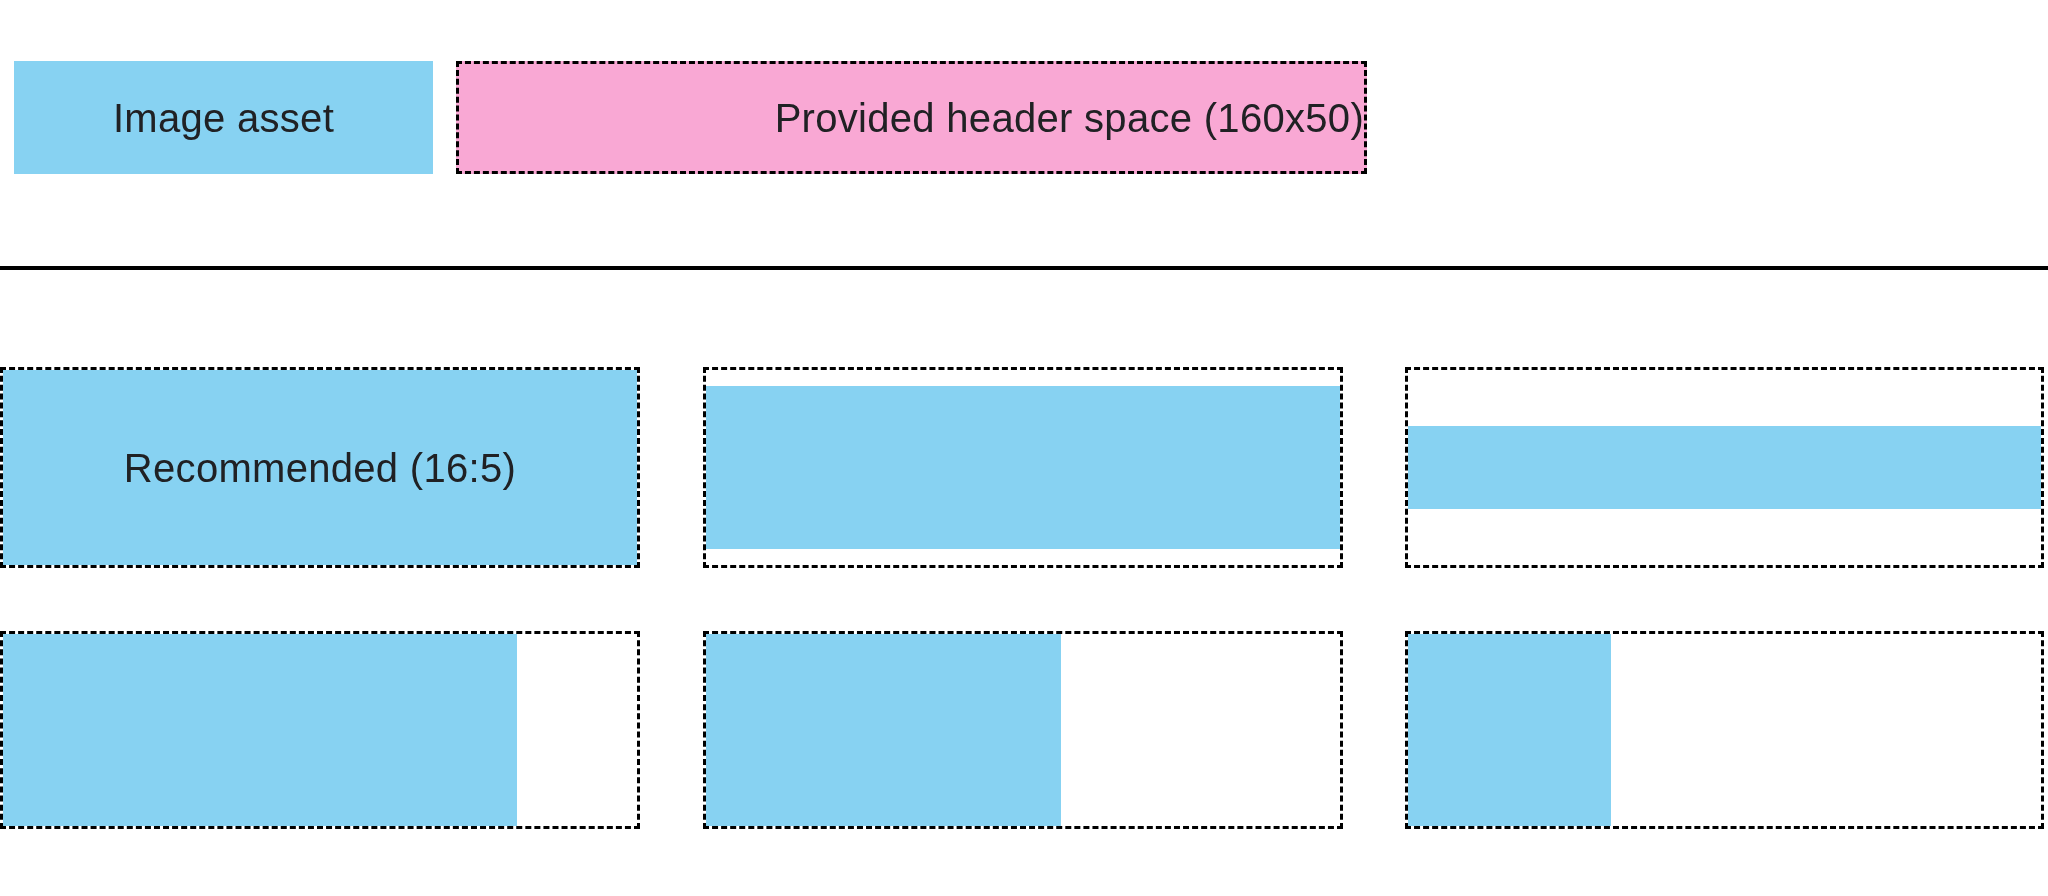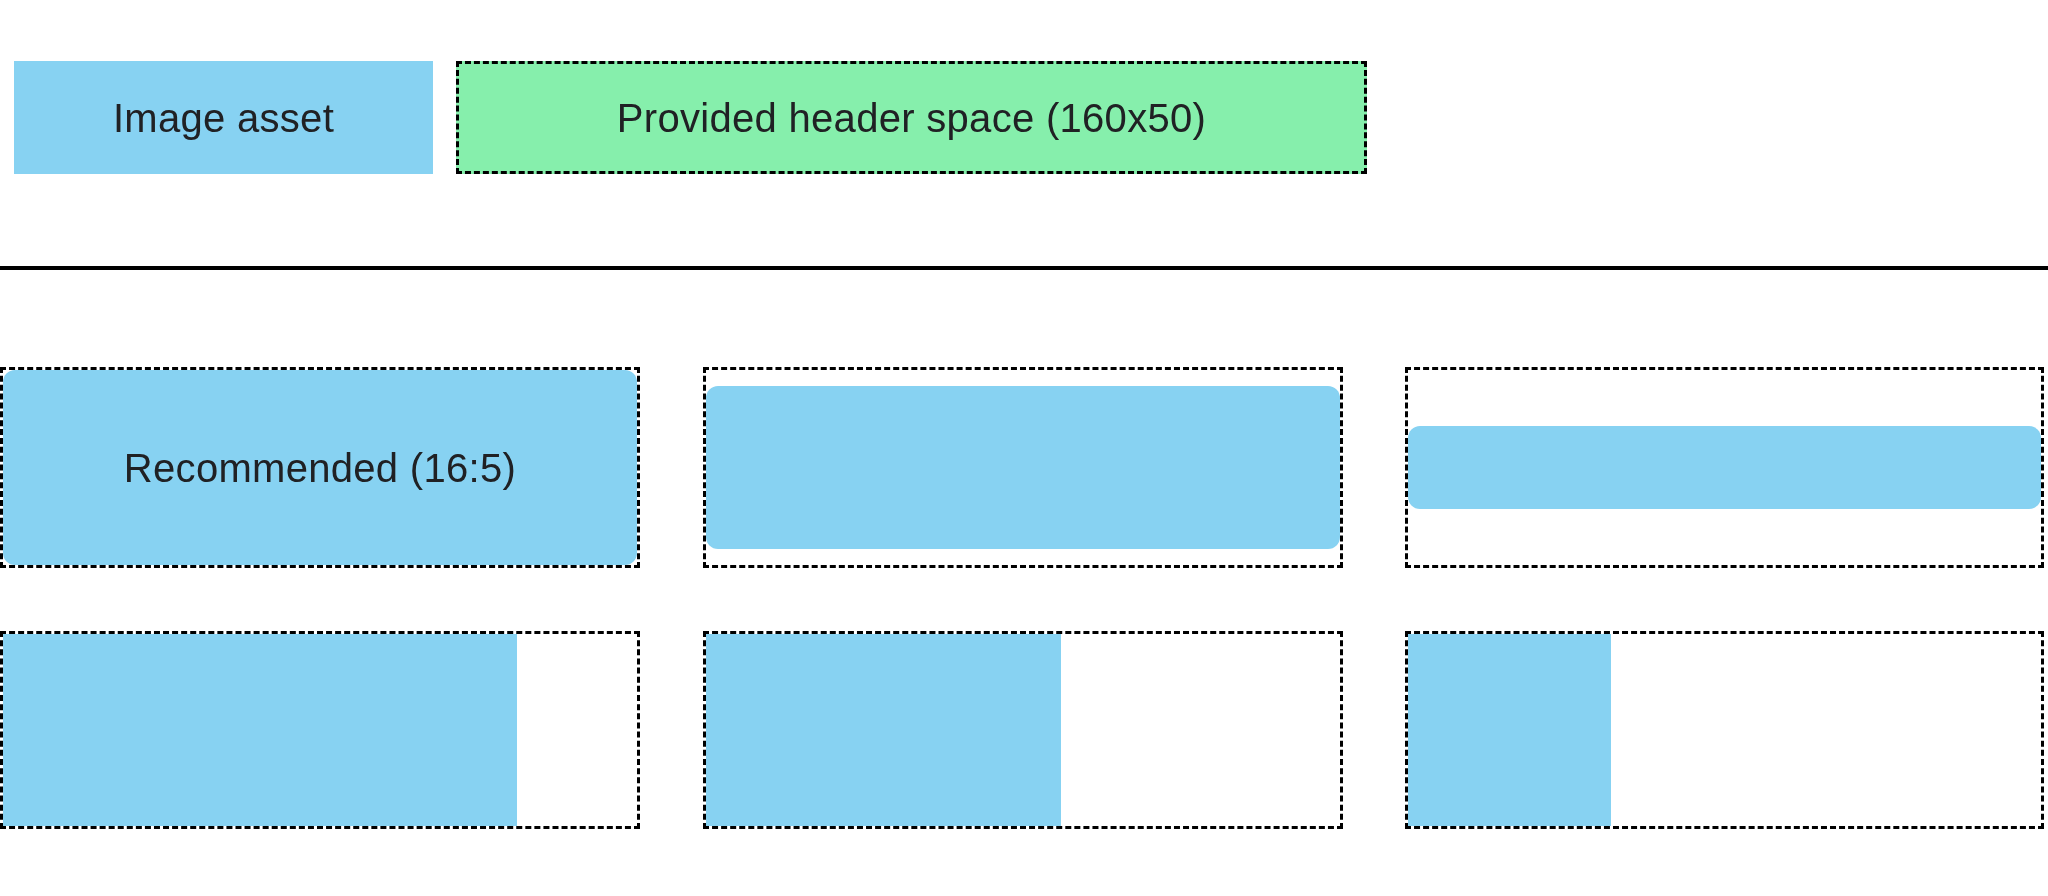--- a/index.html
+++ b/index.html
@@ -28,23 +28,23 @@
     position: absolute;
     left: 14px; top: 61px;
     width: 419px; height: 113px;
     background: #87D2F2;
     display: flex; align-items: center; justify-content: center;
   }
   .header-space {
     position: absolute;
     left: 456px; top: 61px;
     width: 911px; height: 113px;
-    background: #86efac;
+    background: #f9a8d4;
     border: 3px dashed #000000;
-    display: flex; align-items: center; justify-content: center;
+    display: flex; align-items: center; justify-content: flex-end;
   }
 
   
   .divider {
     position: absolute;
     left: 0; top: 266px;
     width: 2048px; height: 4px;
     background: #000000;
   }
 
@@ -58,21 +58,21 @@
   .row1 { top: 367px; height: 201px; }
   .row2 { top: 631px; height: 198px; }
   .col1 { left: 0; width: 640px; }
   .col2 { left: 703px; width: 640px; }
   .col3 { left: 1405px; width: 639px; }
 
   .row-letterbox { align-items: center; }           
   .row-leftalign { align-items: stretch; justify-content: flex-start; } 
 
   .fill { background: #87D2F2; }
-  .row-letterbox .fill { width: 100%; border-radius: 12px; }
+  .row-letterbox .fill { width: 100%; }
   .row-leftalign .fill { height: 100%; }
 
   .fill.with-label {
     display: flex; align-items: center; justify-content: center;
   }
 </style>
 </head>
 <body>
 
 <div class="canvas">

